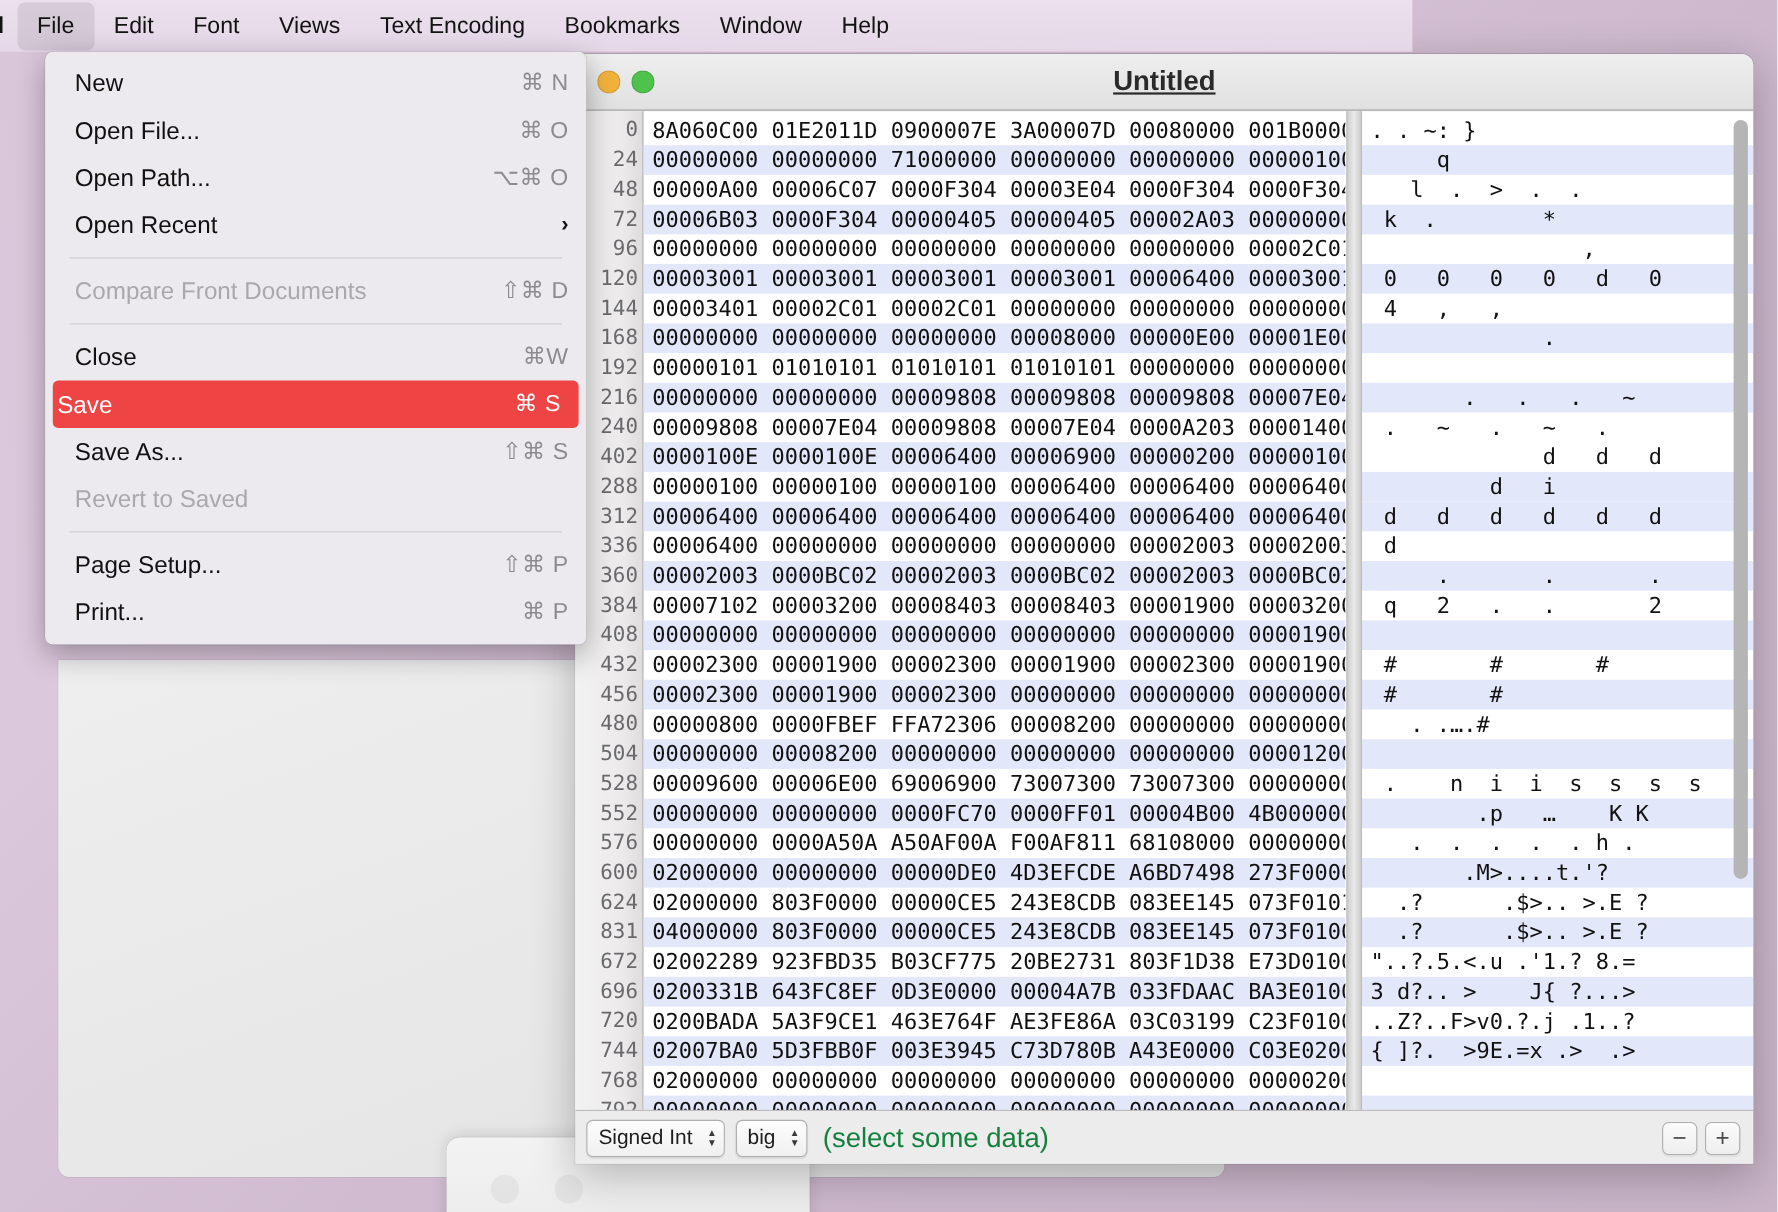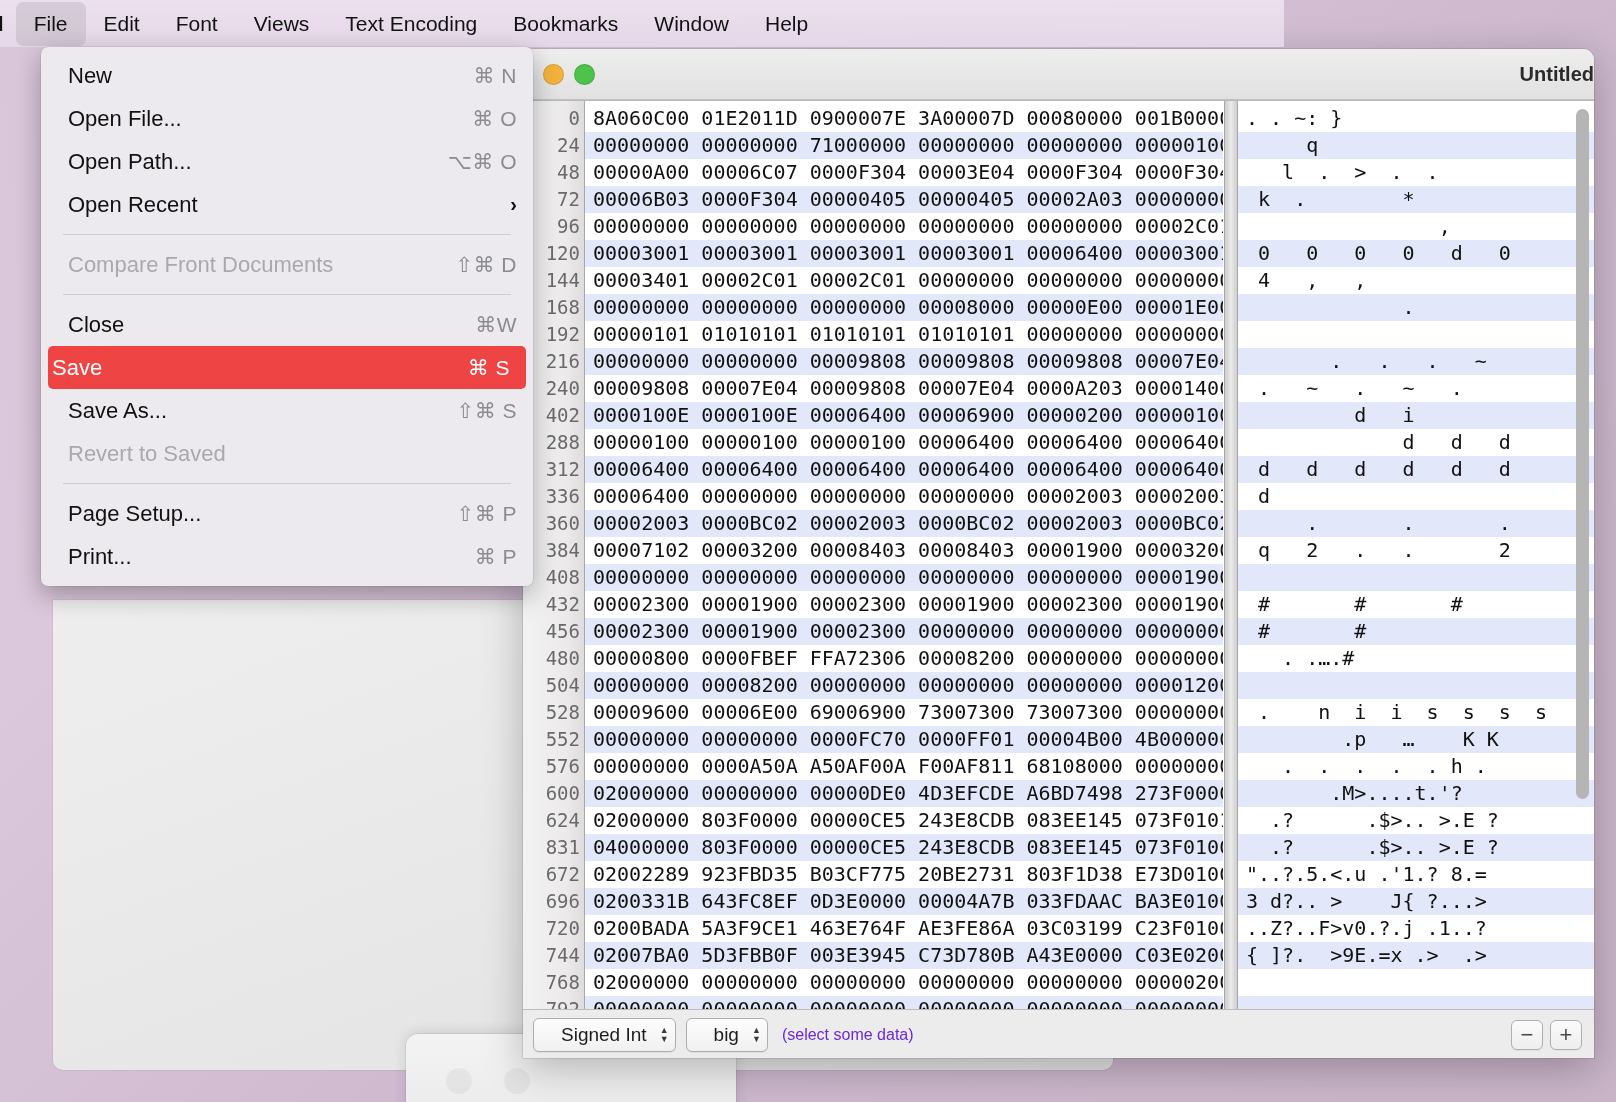--- a/index.html
+++ b/index.html
@@ -87,23 +87,24 @@
     position:relative; height:50px;
     background: linear-gradient(180deg,#efeeef,#e2e1e2);
     border-bottom:1px solid #c3c2c3;
     display:flex; align-items:center;
   }
   .lights { display:flex; gap:10px; padding-left:20px; }
   .light { width:19px; height:19px; border-radius:50%; }
   .light.yellow { background:#f2b33c; border:0.5px solid rgba(0,0,0,0.12);}
   .light.green { background:#4fc24b; border:0.5px solid rgba(0,0,0,0.12);}
   .wtitle {
-    position:absolute; left:0; right:0; text-align:right;
-    font-size:20px; font-weight:700; color:#2a2a2a;
+    position:absolute; left:0; right:0; text-align:center;
+    font-size:25px; font-weight:700; color:#2a2a2a;
     pointer-events:none;
+    text-decoration:underline;
   }
 
   
   .hexbody {
     position:relative; height:908px;
     display:flex;
     background:#fff;
     border-top:1px solid #b9b8b9;
   }
   .gutter {
@@ -164,31 +165,31 @@
     border-top:1px solid #bdbcbd;
     display:flex; align-items:center;
     padding: 0 12px 0 10px;
     gap:10px;
   }
   .popup {
     position:relative;
     height:32px; display:flex; align-items:center;
     background: linear-gradient(180deg,#fdfdfd,#f0f0f0);
     border:1px solid #b0afb0; border-radius:6px;
-    padding: 0 28px 0 27px;
+    padding: 0 28px 0 10px;
     font-size:19px; color:#1d1d1d;
     box-shadow: 0 1px 1px rgba(0,0,0,0.07);
     white-space:nowrap;
   }
   .popup .chev {
     position:absolute; right:6px; top:50%; transform:translateY(-50%);
     display:flex; flex-direction:column; align-items:center; gap:2px;
     font-size:9px; line-height:7px; color:#3a3a3a;
   }
-  .hint { font-size:16px; color:#6d28d9; margin-left:4px;}
+  .hint { font-size:25px; color:#15803d; margin-left:4px;}
   .zoombtns { margin-left:auto; display:flex; gap:7px; }
   .zb {
     width:30px; height:28px; border-radius:6px;
     border:1px solid #b0afb0;
     background: linear-gradient(180deg,#fbfbfb,#eeeeee);
     display:flex; align-items:center; justify-content:center;
     font-size:22px; color:#4a4a4a; line-height:1;
     box-shadow: 0 1px 1px rgba(0,0,0,0.06);
   }
 
@@ -316,22 +317,22 @@
           <div class="arow alt">     q</div>
           <div class="arow">   l  .  &gt;  .  .</div>
           <div class="arow alt"> k  .        *</div>
           <div class="arow">                ,</div>
           <div class="arow alt"> 0   0   0   0   d   0</div>
           <div class="arow"> 4   ,   ,</div>
           <div class="arow alt">             .</div>
           <div class="arow"></div>
           <div class="arow alt">       .   .   .   ~</div>
           <div class="arow"> .   ~   .   ~   .</div>
+          <div class="arow">             d   d   d</div>
           <div class="arow alt">         d   i</div>
-          <div class="arow">             d   d   d</div>
           <div class="arow alt"> d   d   d   d   d   d</div>
           <div class="arow"> d</div>
           <div class="arow alt">     .       .       .</div>
           <div class="arow"> q   2   .   .       2</div>
           <div class="arow alt"></div>
           <div class="arow"> #       #       #</div>
           <div class="arow alt"> #       #</div>
           <div class="arow">   . .….#</div>
           <div class="arow alt"></div>
           <div class="arow"> .    n  i  i  s  s  s  s</div>

